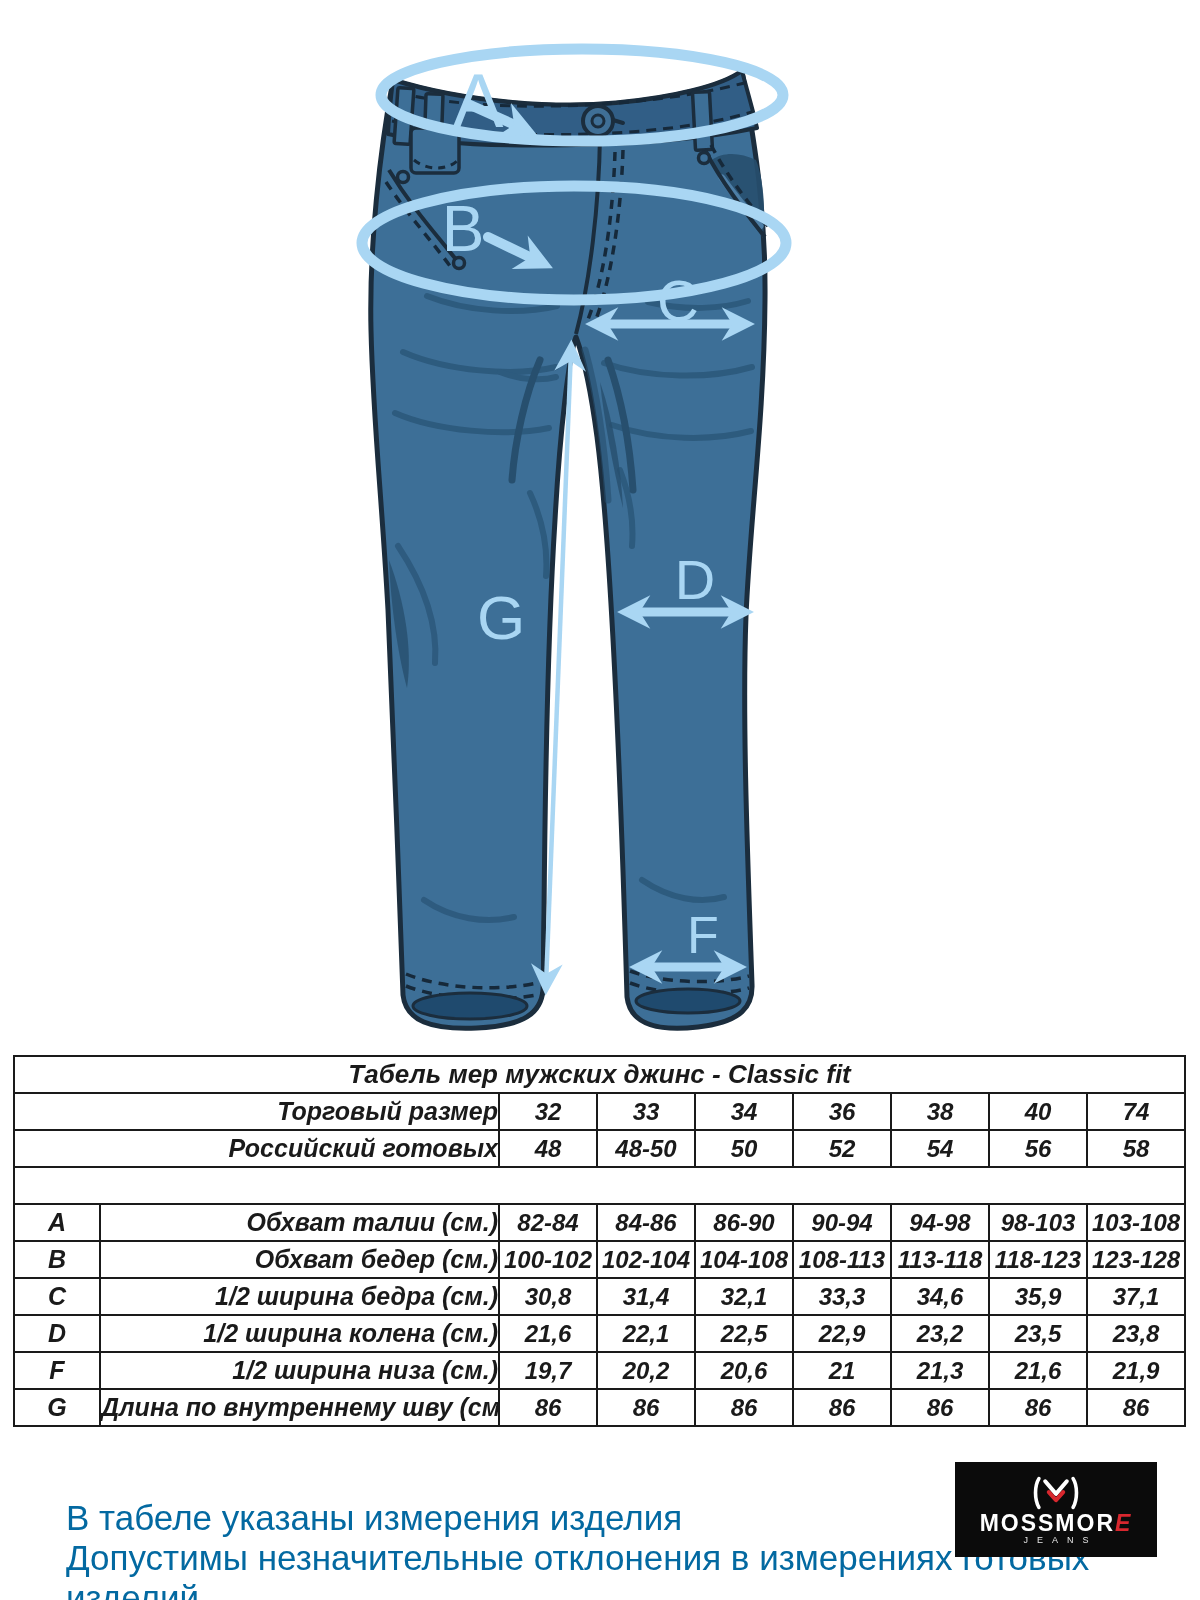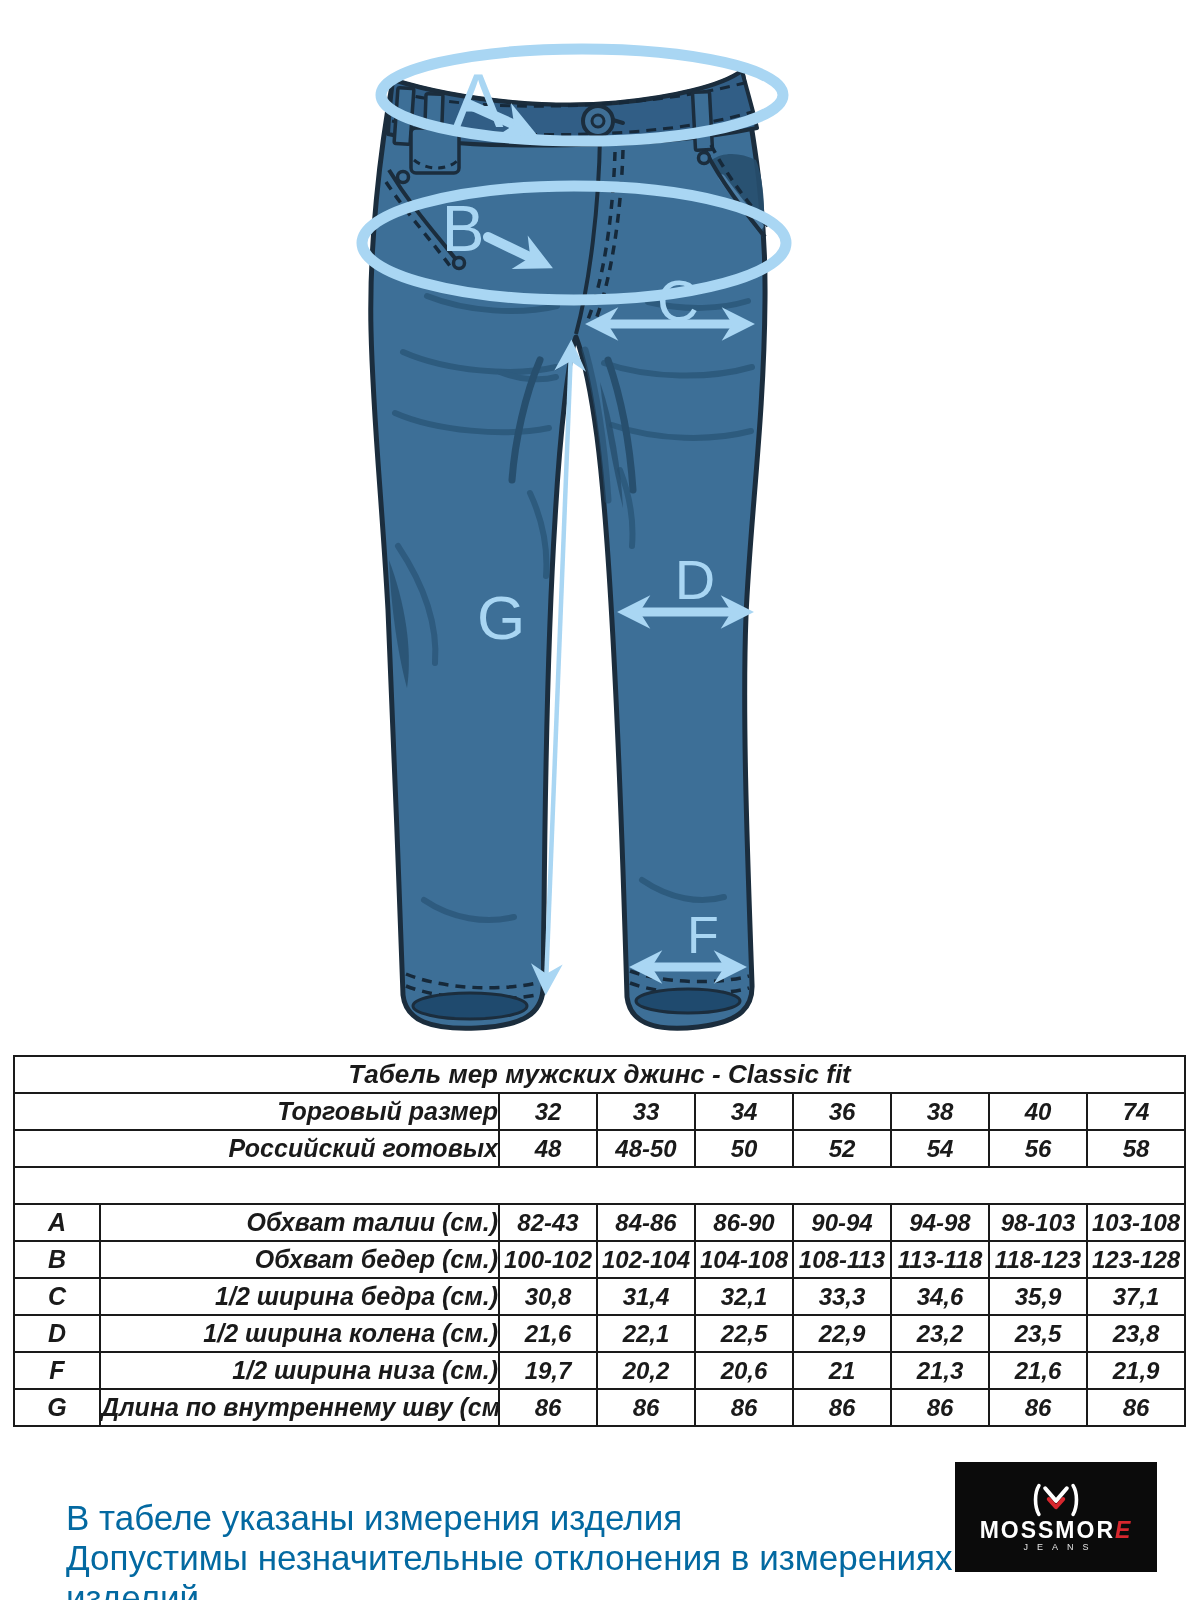--- a/index.html
+++ b/index.html
@@ -15,21 +15,21 @@
                  color:#1a1a1a;font-weight:bold;font-style:italic;font-size:25px;
                  height:35px;padding:0;overflow:hidden;white-space:nowrap;}
   #size-table td.title{font-size:26px;}
   #size-table td.lbl{font-size:25px;text-align:right;}
   #size-table td.val{font-size:24px;}
   #size-table tr.spacer td{height:35px;}
   
   #footer-note{position:absolute;left:66px;top:1498px;color:#0369a1;font-size:35px;
                line-height:40px;font-weight:normal;}
   
-  #logo{position:absolute;left:955px;top:1462px;width:202px;height:110px;background:#0b0b0b;
+  #logo{position:absolute;left:955px;top:1462px;width:202px;height:95px;background:#0b0b0b;
         display:flex;flex-direction:column;align-items:center;justify-content:center;}
   #logo .brand{color:#ffffff;font-weight:bold;font-size:23px;letter-spacing:2px;line-height:24px;}
   #logo .brand .accent{font-style:italic;}
   #logo .sub{color:#e6e6e6;font-size:9px;letter-spacing:9px;padding-left:9px;}
 </style>
 </head>
 <body>
 
 <div id="page">
 
@@ -188,21 +188,21 @@
       <td class="val">54</td>
       <td class="val">56</td>
       <td class="val">58</td>
     </tr>
     <tr class="spacer">
       <td colspan="9"></td>
     </tr>
     <tr>
       <td>A</td>
       <td class="lbl">Обхват талии (см.)</td>
-      <td class="val">82-43</td>
+      <td class="val">82-84</td>
       <td class="val">84-86</td>
       <td class="val">86-90</td>
       <td class="val">90-94</td>
       <td class="val">94-98</td>
       <td class="val">98-103</td>
       <td class="val">103-108</td>
     </tr>
     <tr>
       <td>B</td>
       <td class="lbl">Обхват бедер (см.)</td>

